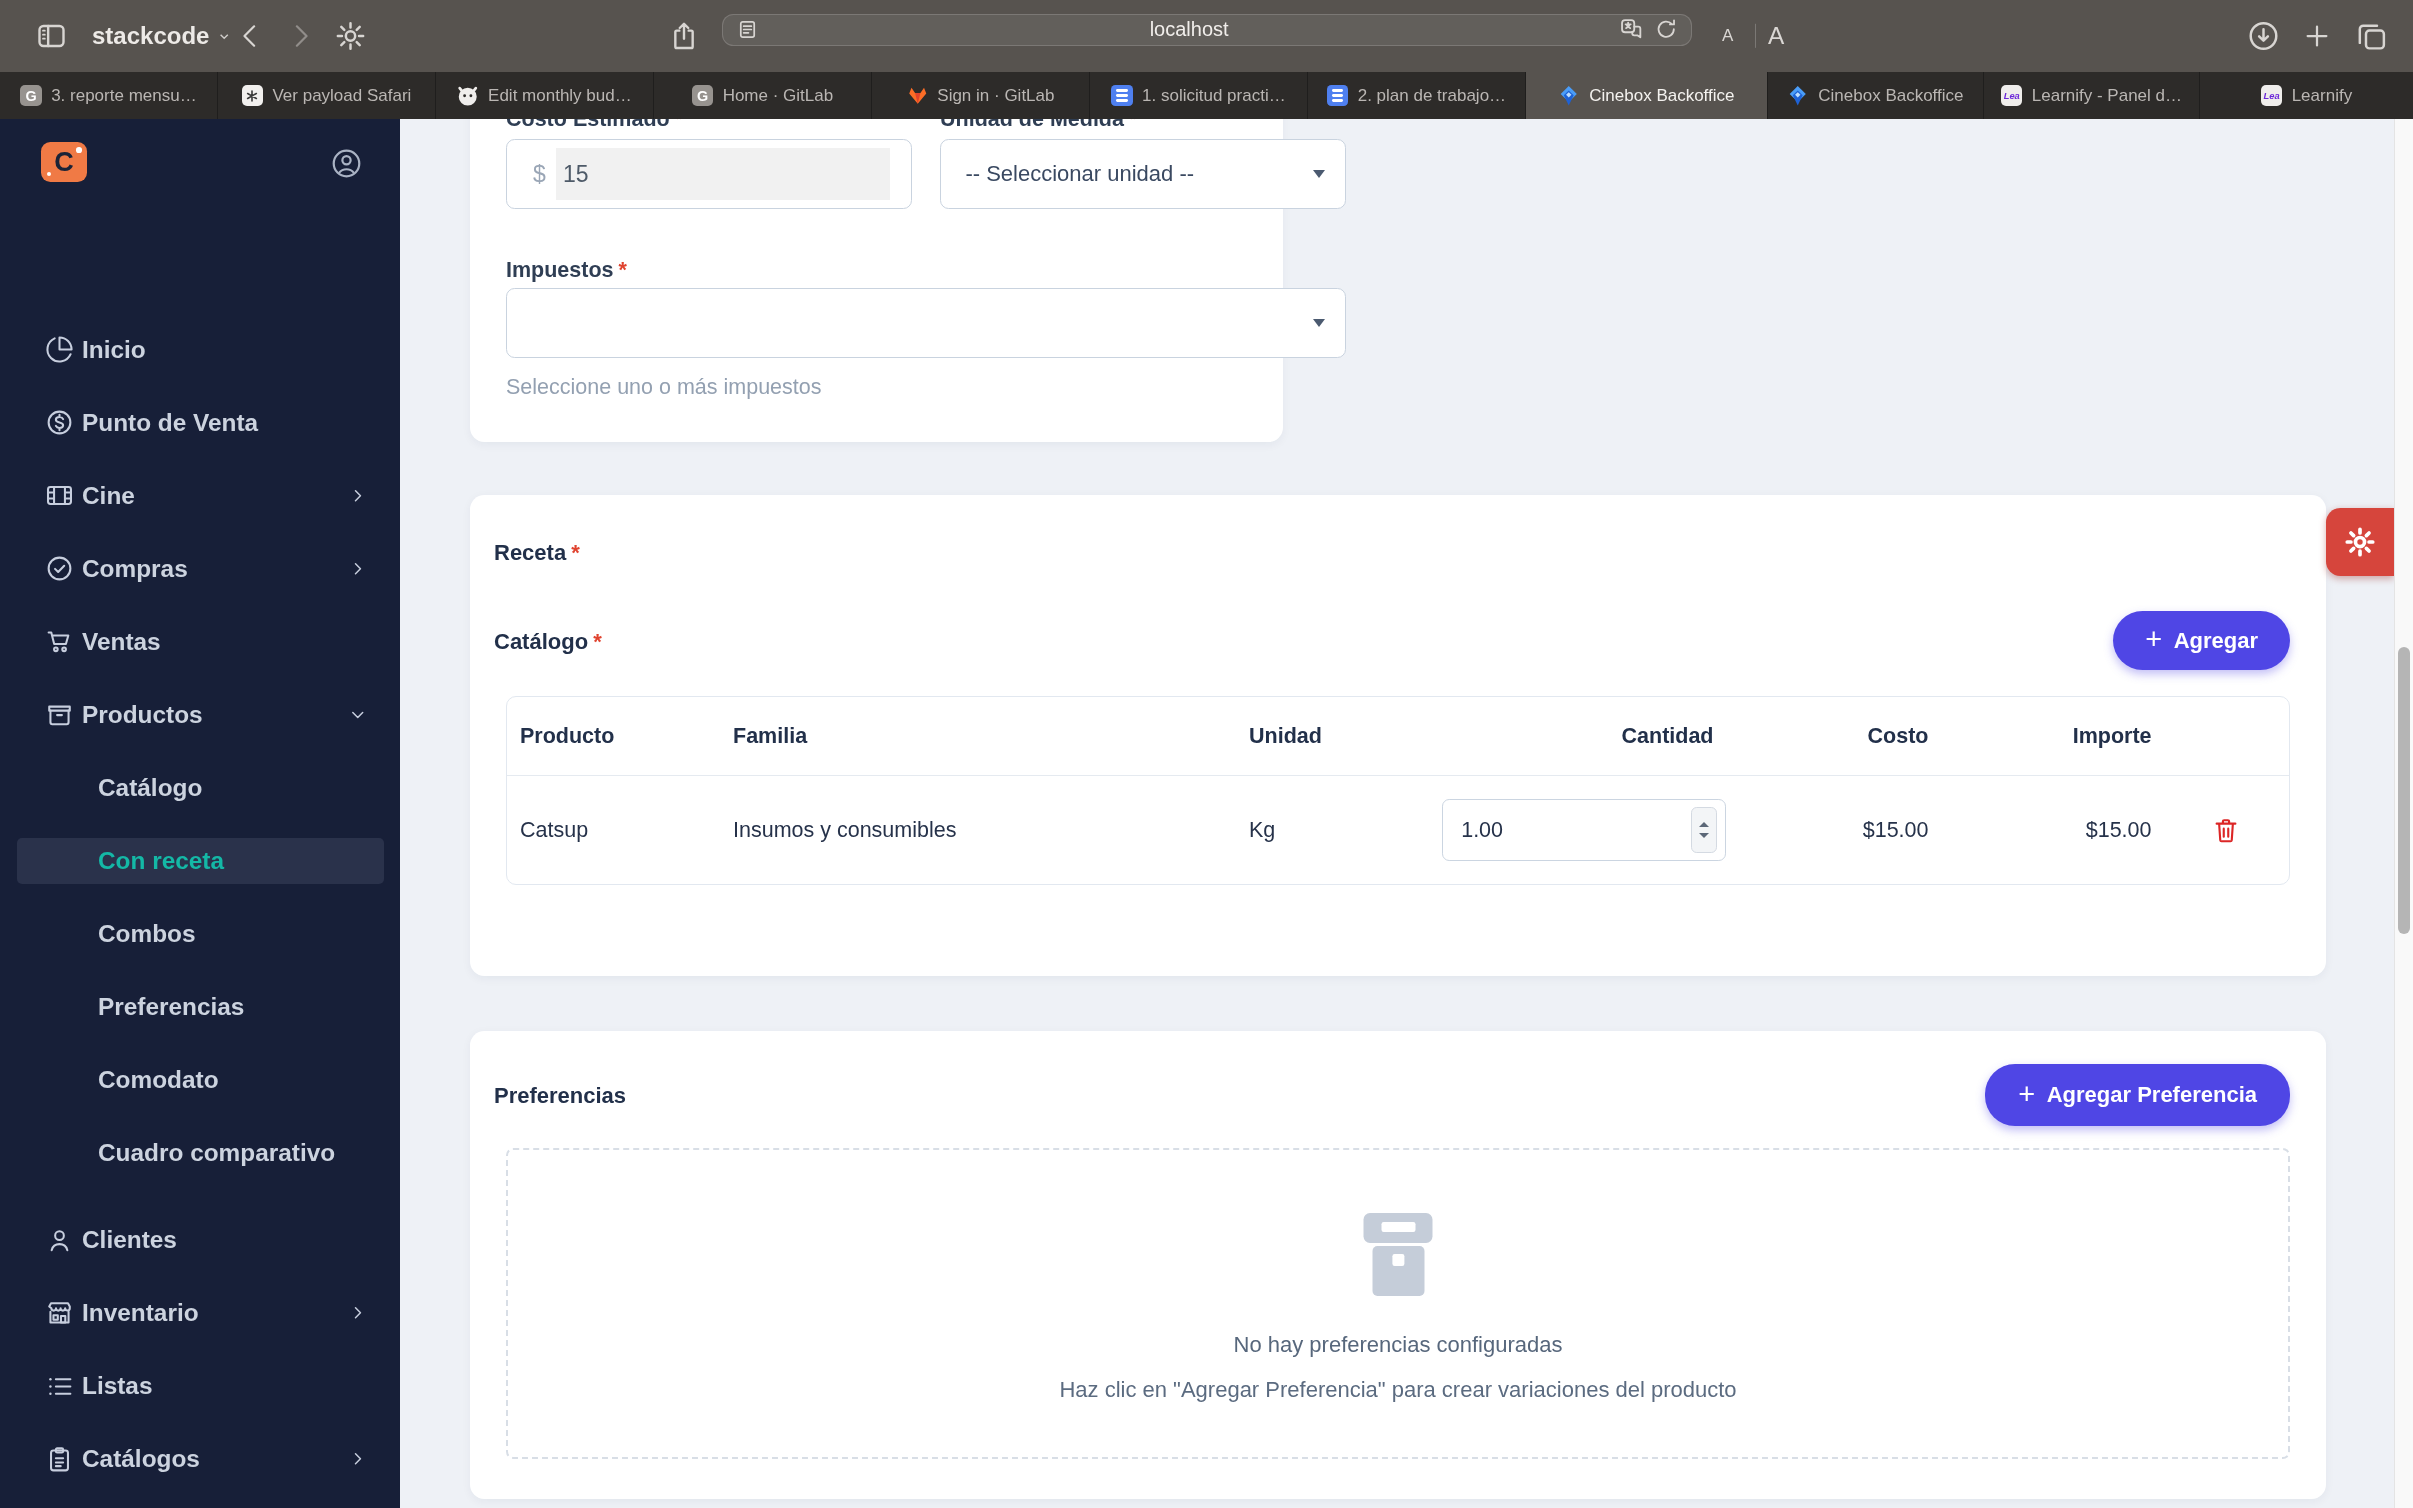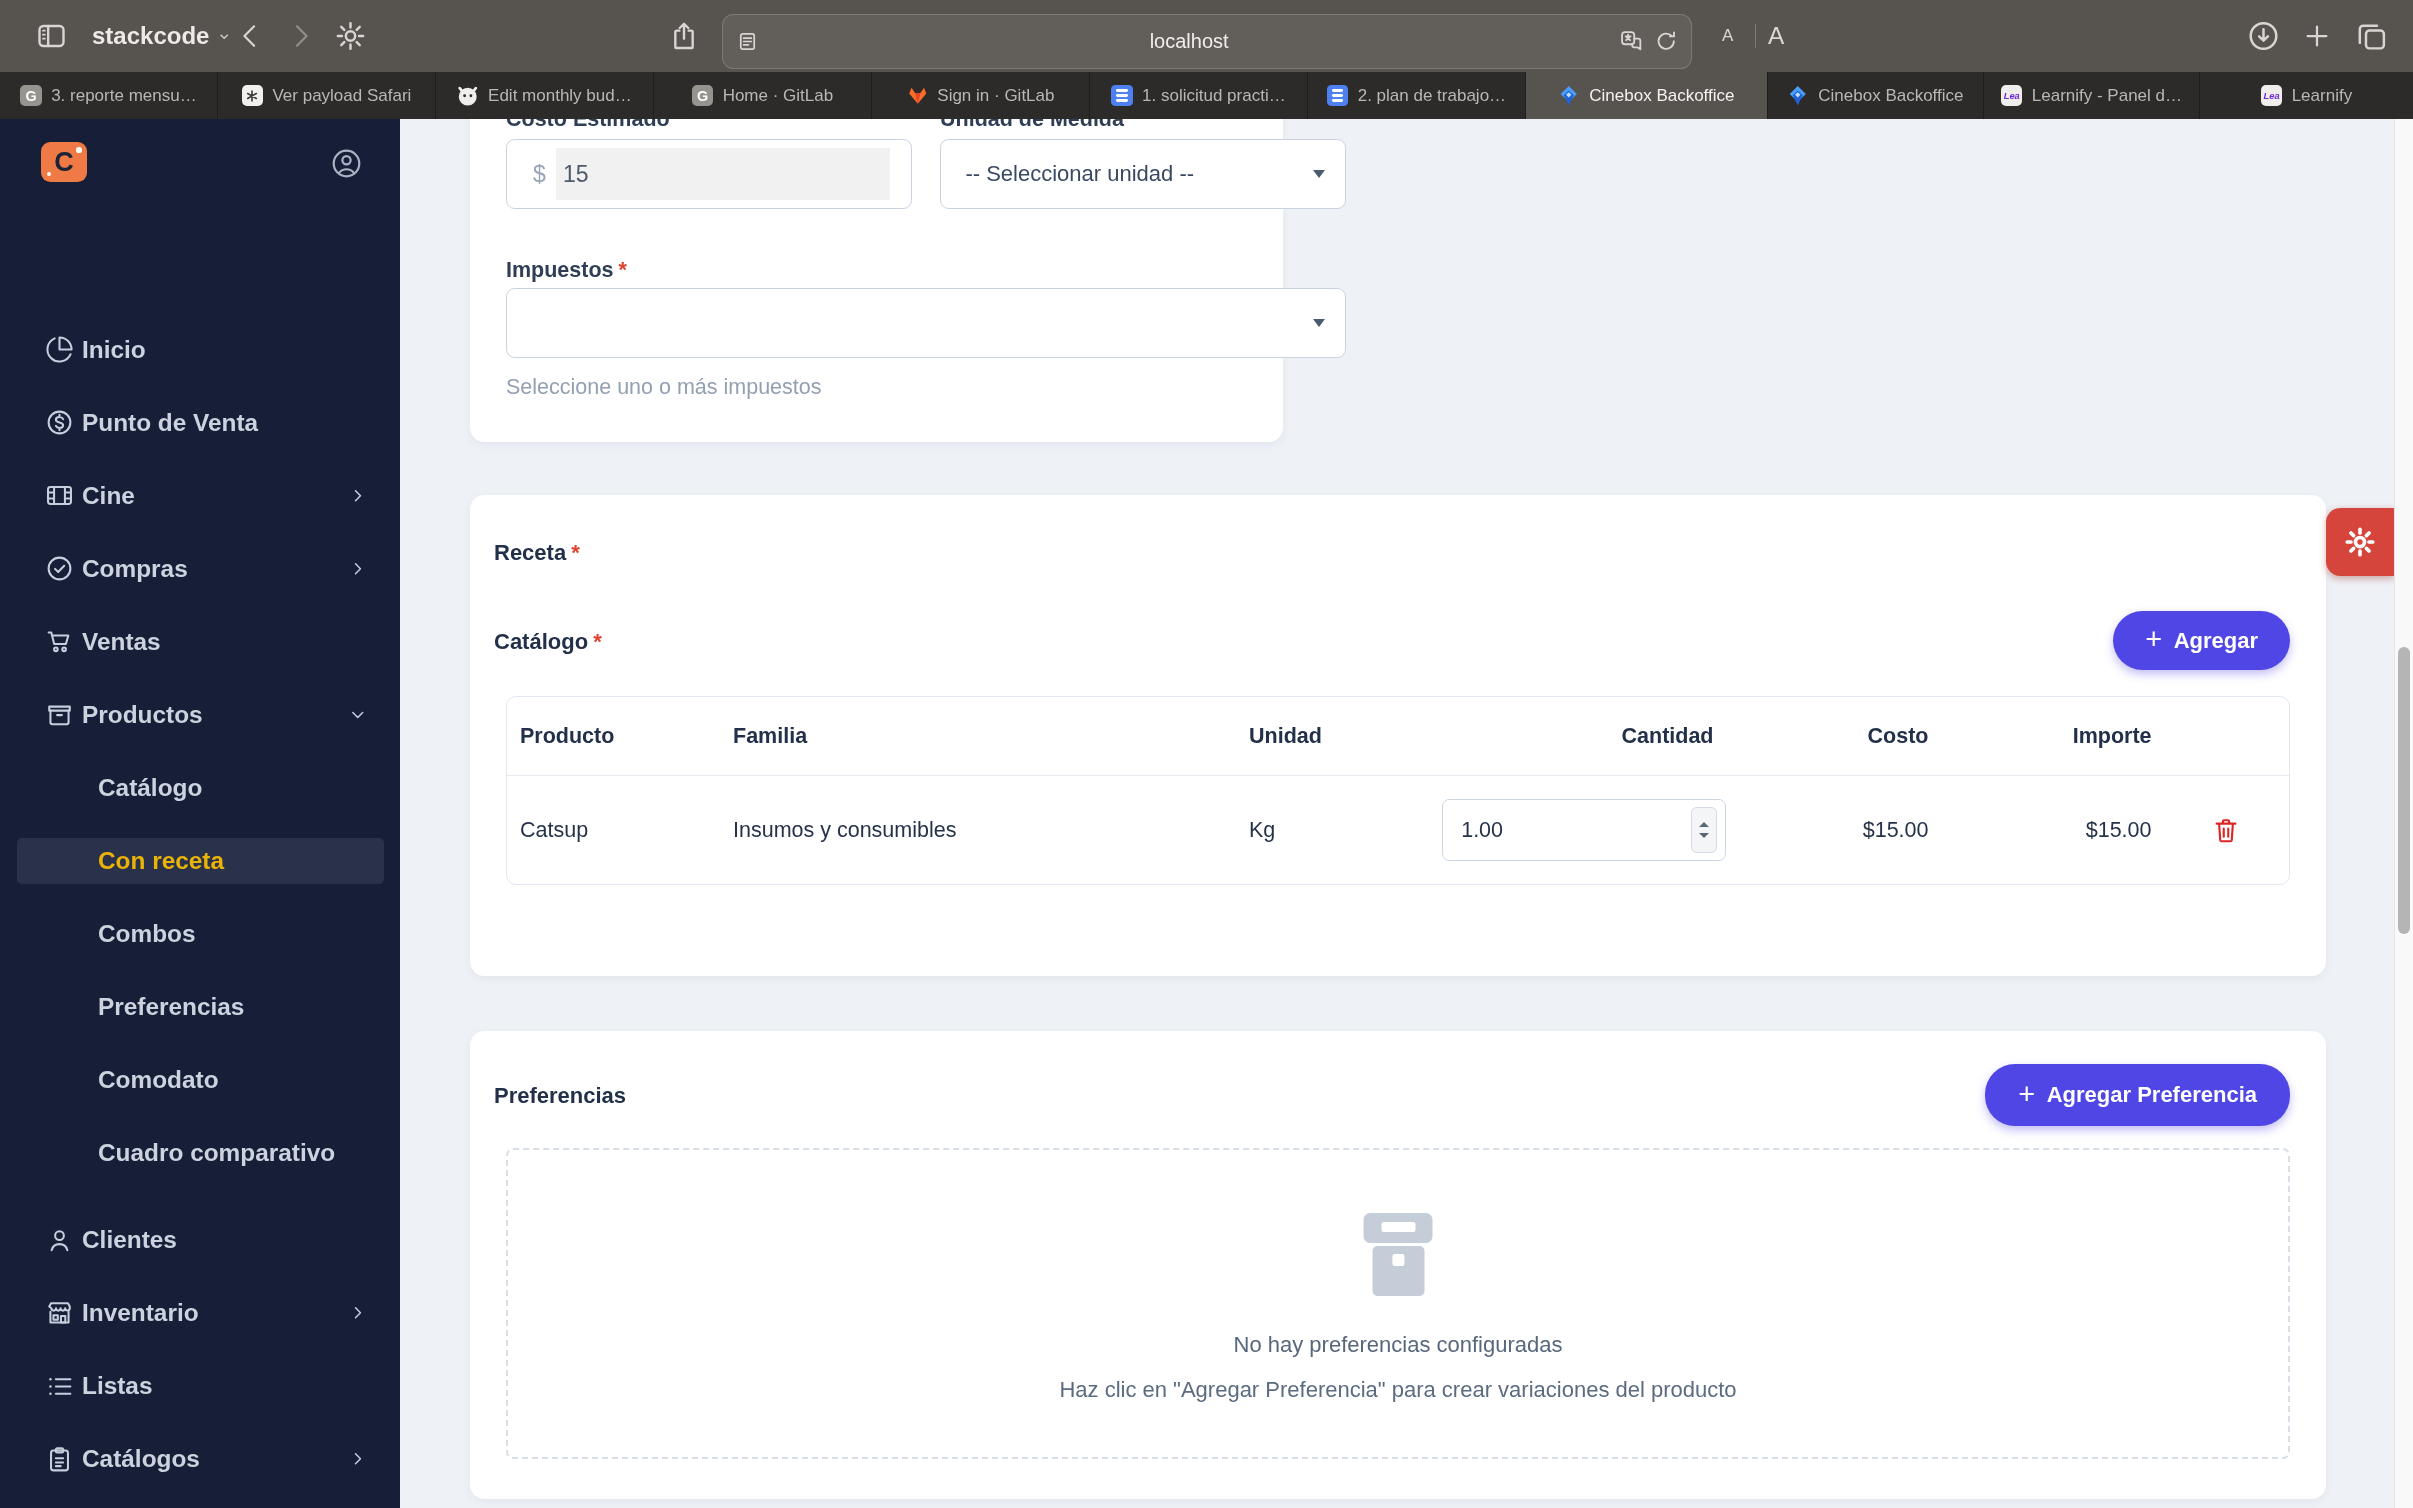--- a/index.html
+++ b/index.html
@@ -8,21 +8,21 @@
   svg { display:block; }
 
   
   .topbar { position:relative; height:72px; background:#57534f; }
   .topbar .abs { position:absolute; top:50%; transform:translateY(-50%); }
   .tbico { color:#d8d5d2; }
   .tbico svg { stroke:#d8d5d2; fill:none; stroke-width:1.8; stroke-linecap:round; stroke-linejoin:round; }
   .profile { display:flex; align-items:center; gap:7.2px; color:#edeae7; font-size:24px; font-weight:700; }
   .profile svg { stroke:#cfccc9; fill:none; stroke-width:2.4; }
   .dim { opacity:.45; }
-  .urlbar { position:absolute; left:722px; top:13.6px; width:970px; height:55px; border-radius:11.5px;
+  .urlbar { position:absolute; left:722px; top:13.6px; width:970px; height:32px; border-radius:11.5px;
             background:rgba(255,255,255,.07); border:1.4px solid rgba(255,255,255,.16);
             display:flex; align-items:center; padding:0 13px; }
   .urlbar .host { flex:1; text-align:center; color:#f1eeeb; font-size:20px; }
   .fontsz { color:#dad7d4; font-size:17px; }
   .fontsz.big { font-size:24.4px; }
   .vdiv { width:1.4px; height:24.4px; background:rgba(255,255,255,.22); }
 
   
   .tabstrip { display:flex; height:47px; background:#2d2b29; }
   .tab { width:218px; display:flex; align-items:center; justify-content:center; gap:9.3px;
@@ -48,21 +48,21 @@
   .logo::after  { content:""; position:absolute; left:5.7px; bottom:5.7px; width:4.3px; height:4.3px; border-radius:50%; background:#fff; }
   .account { position:absolute; right:37px; top:28px; }
   .account svg { stroke:#aab3c4; fill:none; stroke-width:1.6; }
   .snav { position:absolute; left:0; right:0; top:194px; }
   .nav-item, .nav-sub { height:73px; display:flex; align-items:center; color:#ccd3df; font-size:24.4px; font-weight:600; cursor:default; }
   .nav-item .nico { width:29px; margin-left:45px; }
   .nav-item .nico svg, .chev svg { stroke:#c7cede; fill:none; stroke-width:1.7; stroke-linecap:round; stroke-linejoin:round; }
   .nav-label { margin-left:8px; }
   .nav-sub .nav-label { margin-left:98px; }
   .chev { margin-left:auto; margin-right:32px; }
-  .nav-sub.active { height:46px; margin:13.6px 16px 13.6px 17px; background:#2a324b; border-radius:5px; color:#eab308; font-weight:700; }
+  .nav-sub.active { height:46px; margin:13.6px 16px 13.6px 17px; background:#2a324b; border-radius:5px; color:#14b8a6; font-weight:700; }
   .nav-sub.active .nav-label { margin-left:81px; }
   .gap-top { margin-top:14.4px; }
 
   
   .main { position:relative; flex:1; background:#eef1f6; overflow:hidden; }
   .card { position:absolute; background:#fff; border-radius:14.4px; box-shadow:0 2.9px 10px rgba(25,39,70,.05); }
   .card1 { left:70px; top:-61px; width:813px; height:384px; }
   .card2 { left:70px; top:376px; width:1856px; height:481px; }
   .card3 { left:70px; top:912px; width:1856px; height:468px; }
   .flabel { position:absolute; font-size:21.5px; font-weight:700; color:#2f3e54; }

